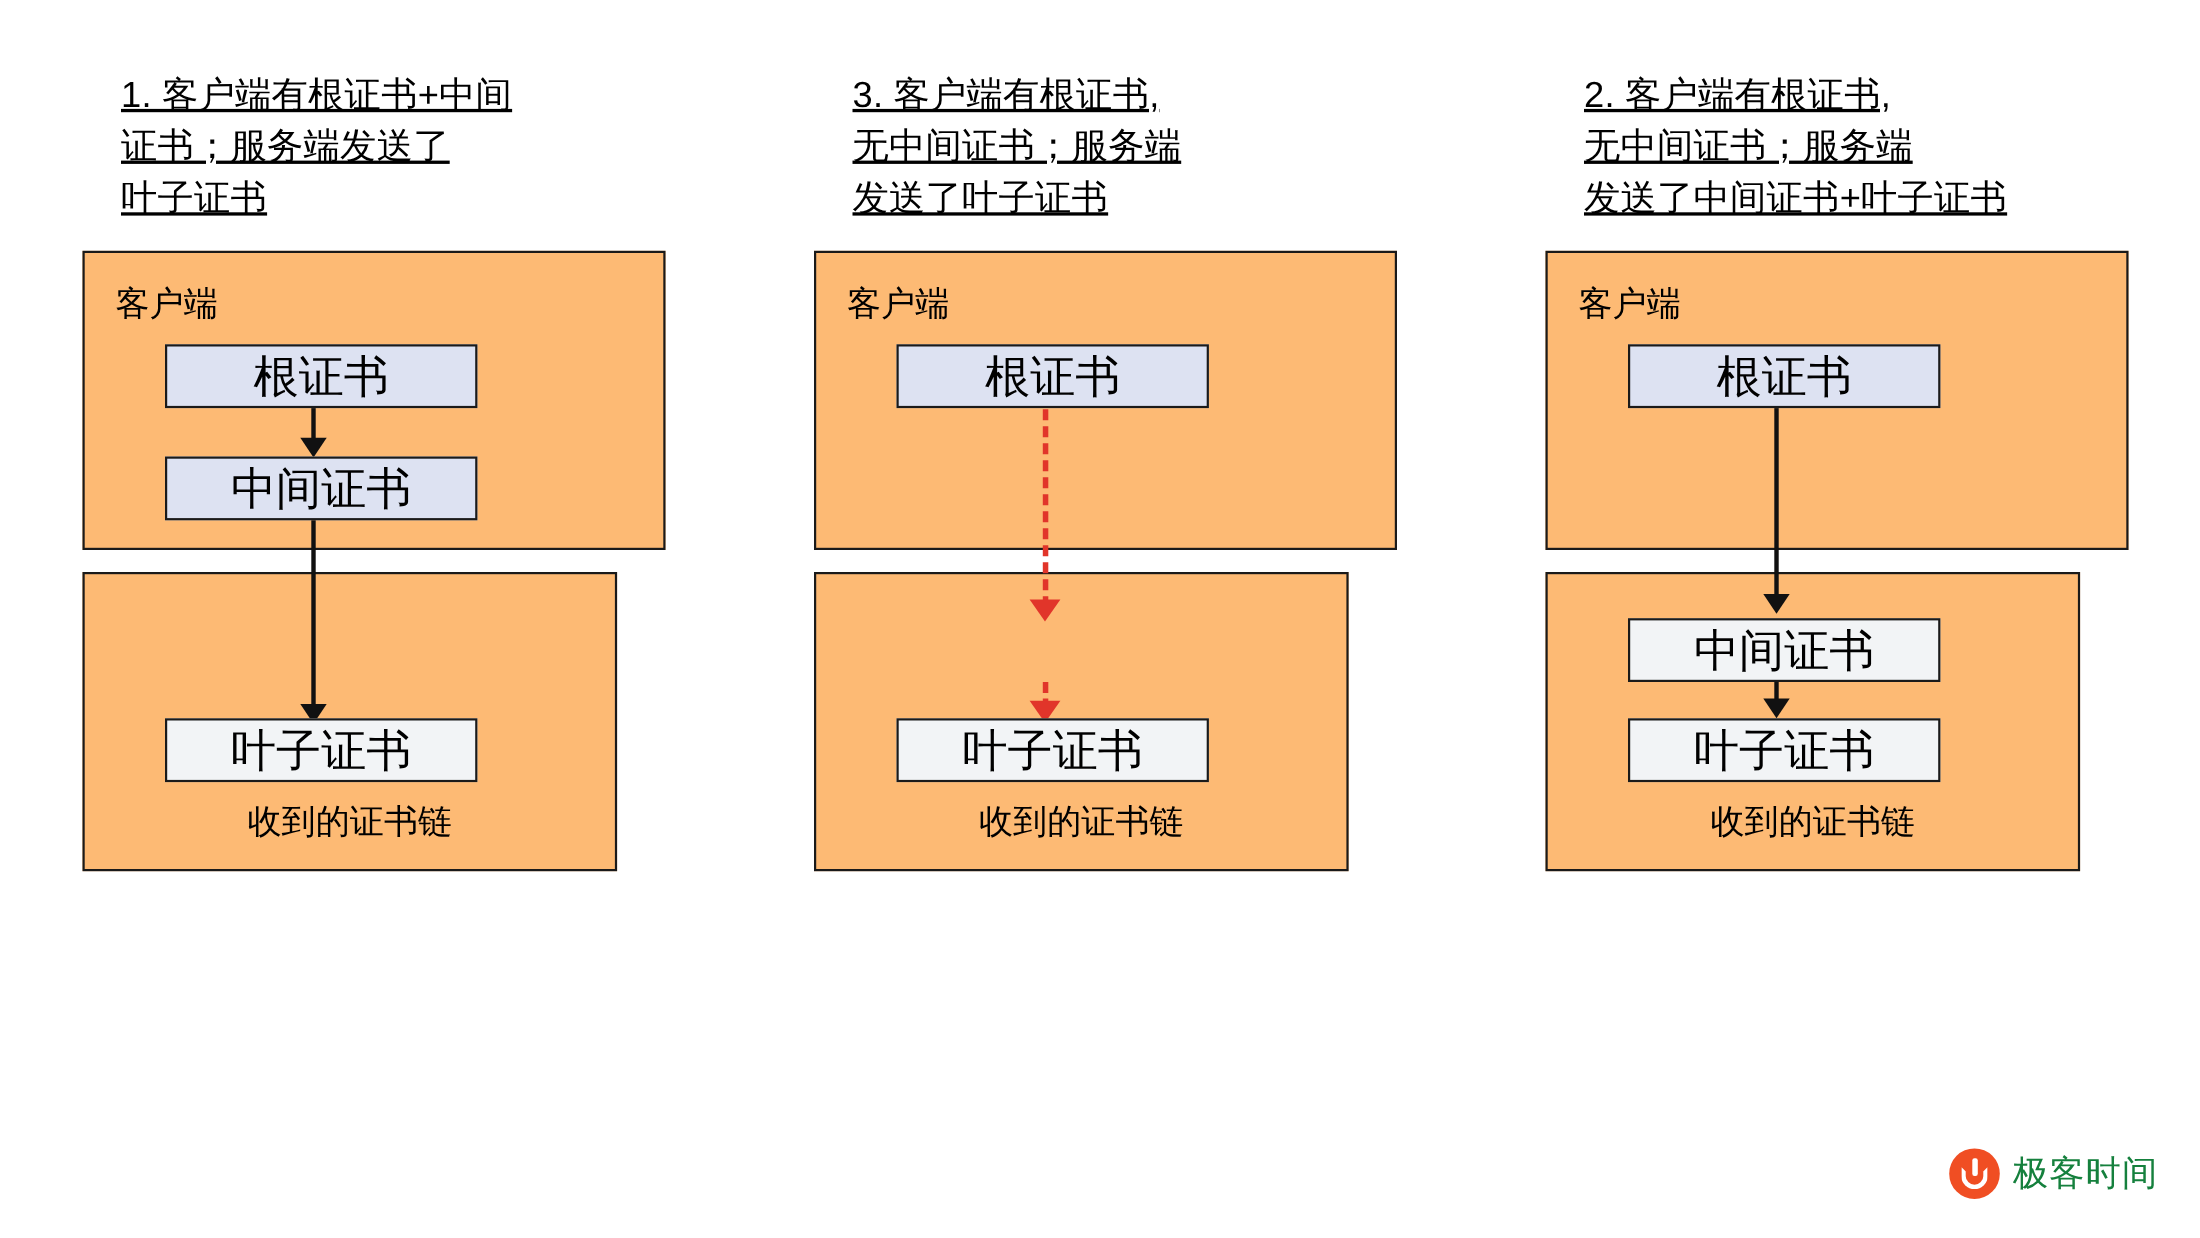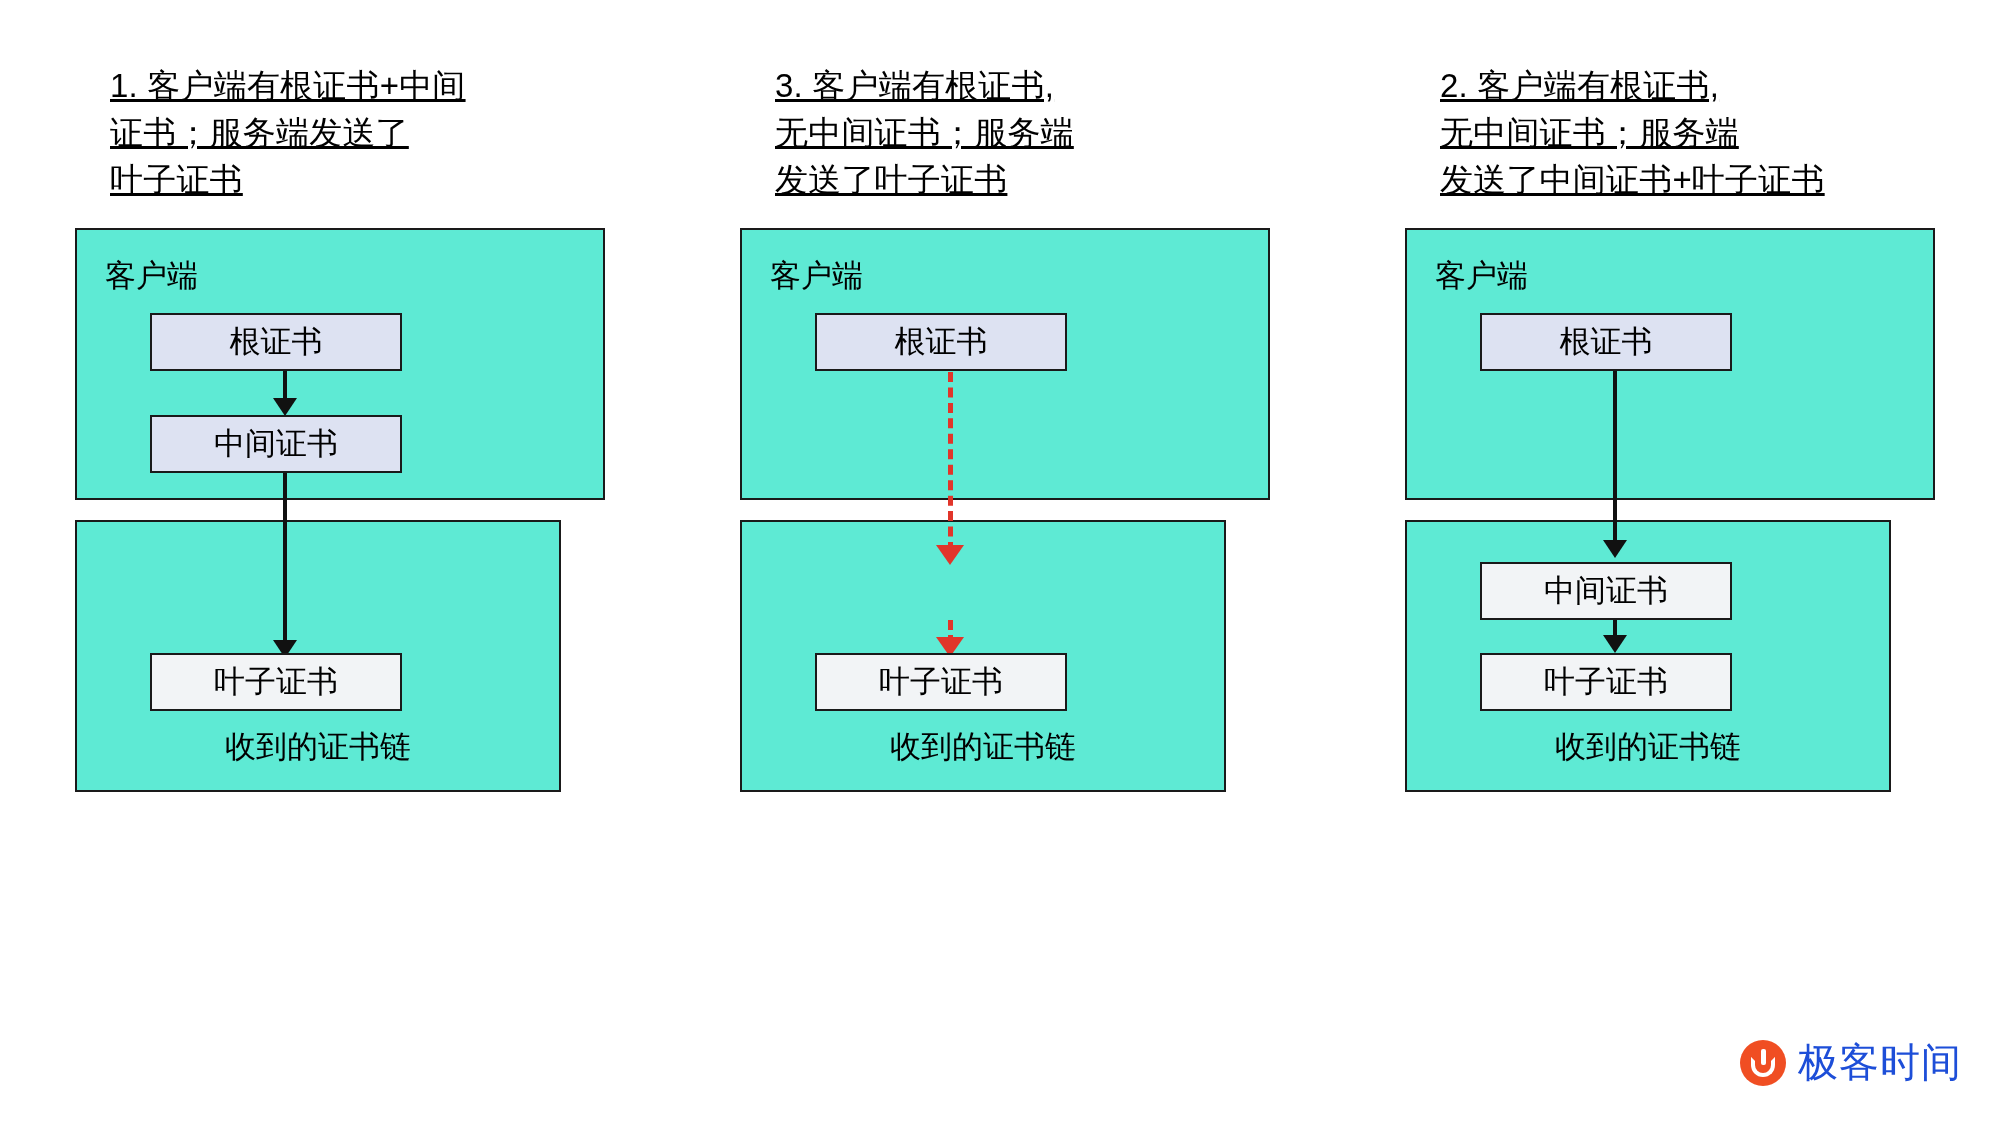--- a/index.html
+++ b/index.html
@@ -45,21 +45,21 @@
     color: #000;
     white-space: pre-line;
     letter-spacing: 0.2px;
     text-decoration: underline;
   }
 
   
   .panel {
     position: absolute;
     border: 2px solid #1a1a1a;
-    background: #5eead4;
+    background: #fdba74;
     box-sizing: border-box;
     text-decoration: underline;
   }
   .panel-client {
     left: 0px;
     top: 228px;
     width: 530px;
     height: 272px;
   }
   .panel-chain {
@@ -86,24 +86,24 @@
   }
 
   
   .cert {
     position: absolute;
     box-sizing: border-box;
     border: 2px solid #1a1a1a;
     display: flex;
     align-items: center;
     justify-content: center;
-    font-size: 31px;
+    font-size: 41px;
     color: #000;
     white-space: nowrap;
-    width: 252px;
+    width: 284px;
     height: 58px;
     left: 75px;
   }
   .cert.blue { background: #dde2f2; }
   .cert.grey { background: #f2f4f6; }
 
   
   .vline {
     position: absolute;
     width: 4px;
@@ -180,22 +180,22 @@
     left: 11px;
     top: 17px;
     width: 24px;
     height: 20px;
     border: 4px solid #ffffff;
     border-top-color: transparent;
     border-radius: 0 0 14px 14px;
     box-sizing: border-box;
   }
   .brand-text {
-    font-size: 40px;
-    color: #1d4ed8;
+    font-size: 32px;
+    color: #15803d;
     letter-spacing: 1px;
     white-space: nowrap;
   }
 </style>
 </head>
 <body>
 
 <div class="canvas">
 
   <div class="column" id="col-1">

